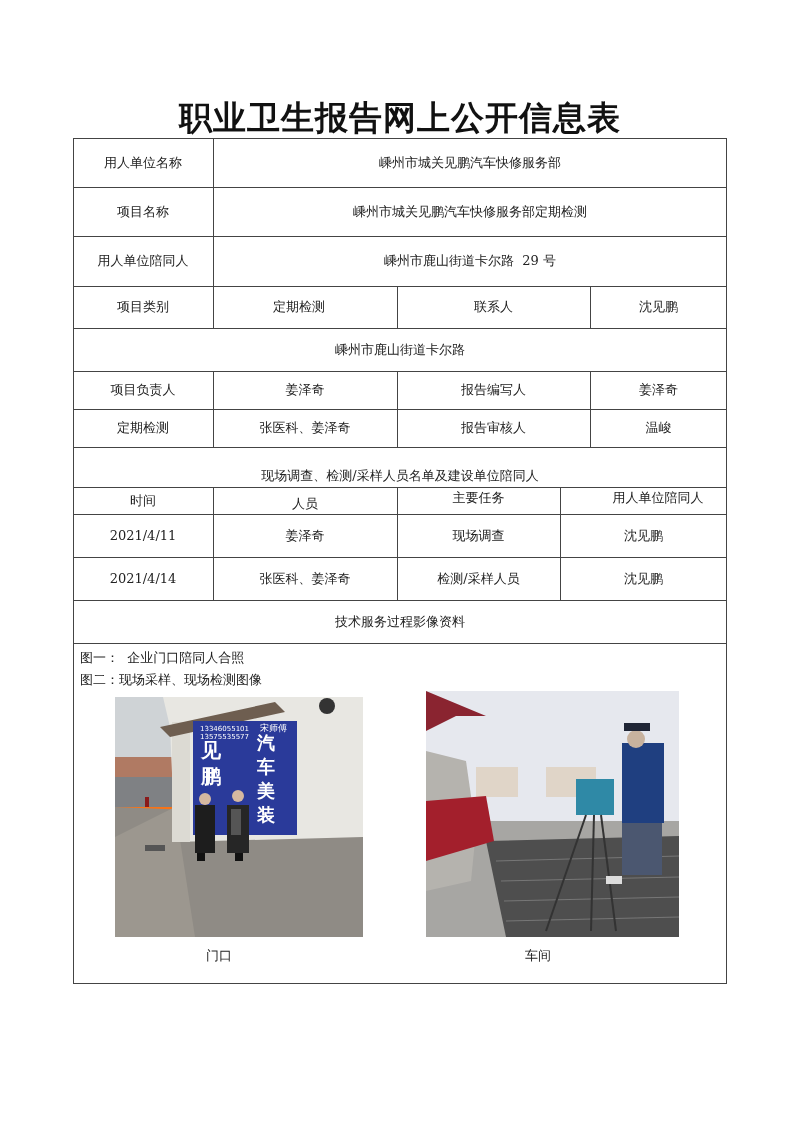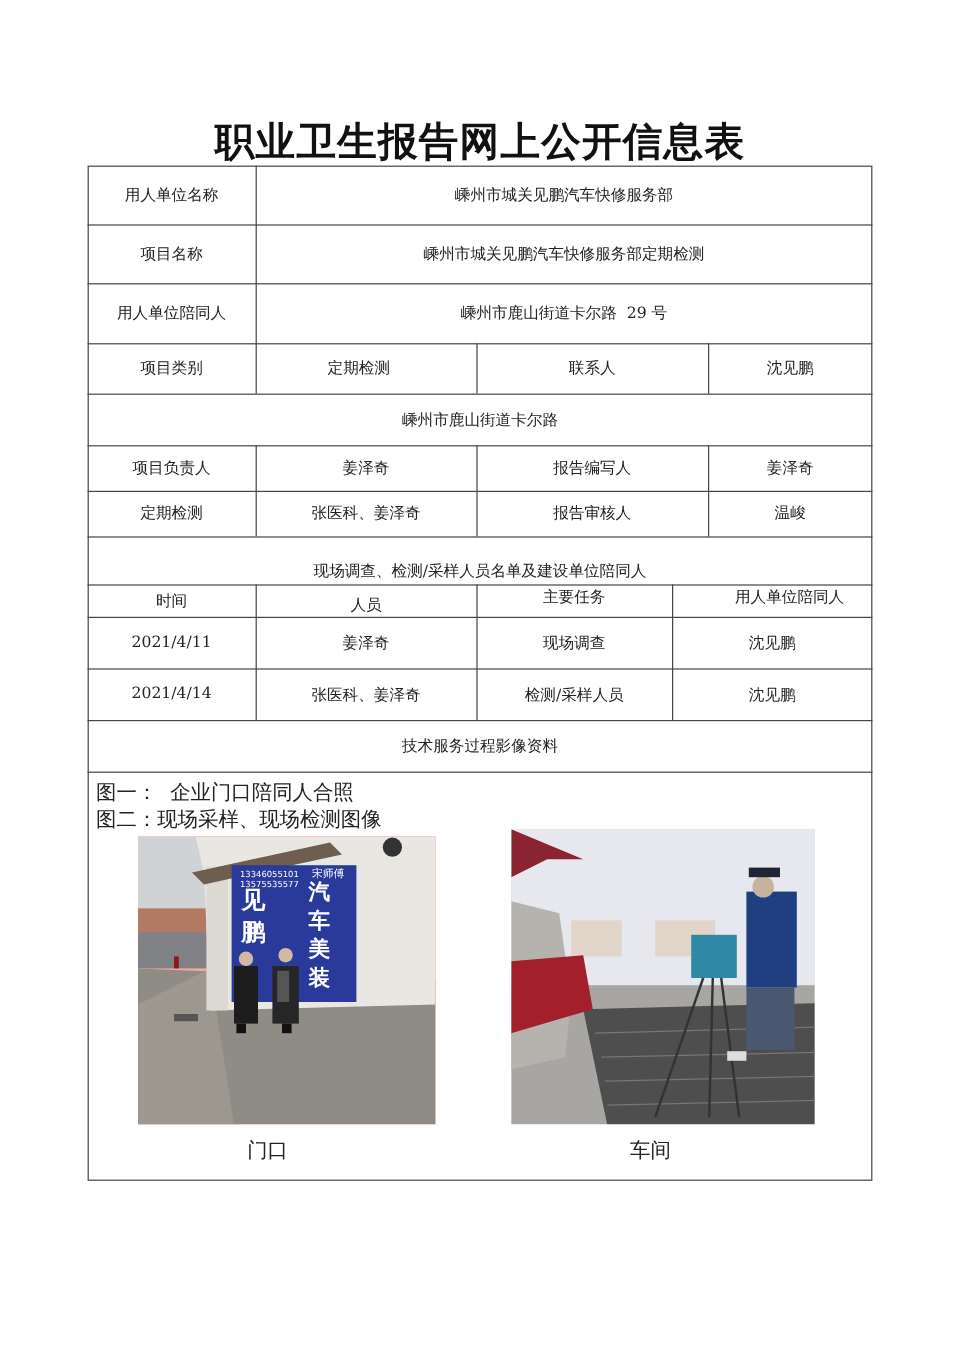--- a/index.html
+++ b/index.html
@@ -7,21 +7,21 @@
          font-family: "DejaVu Serif", "Liberation Serif", serif; color: #222; }
   .title { position: absolute; top: 96px; left: 0; width: 800px; text-align: center;
            font-size: 33px; font-weight: bold; letter-spacing: 1px; color: #111;
            font-family: "DejaVu Sans", "Liberation Sans", sans-serif; }
   .frame { position: absolute; left: 73px; top: 138px; width: 654px; height: 846px;
            border: 1.5px solid #444; box-sizing: border-box; }
   .cell { position: absolute; box-sizing: border-box; display: flex; align-items: center;
           justify-content: center; font-size: 13px; color: #222; text-align: center; }
   .hl { position: absolute; left: 73px; width: 654px; height: 0; border-top: 1.5px solid #444; }
   .vl { position: absolute; width: 0; border-left: 1.5px solid #444; }
-  .cap { position: absolute; font-size: 17px; color: #222; }
+  .cap { position: absolute; font-size: 13px; color: #222; }
   .photo { position: absolute; overflow: hidden; }
 </style>
 </head>
 <body>
 
 <div class="title">职业卫生报告网上公开信息表</div>
 
 <div class="frame"></div>
 
 <div class="hl" style="top:187px"></div>
@@ -82,21 +82,21 @@
 
 <div class="cell" style="left:73px; top:557px; width:140px; height:43px">2021/4/14</div>
 <div class="cell" style="left:213px; top:557px; width:184px; height:43px">张医科、姜泽奇</div>
 <div class="cell" style="left:397px; top:557px; width:163px; height:43px">检测/采样人员</div>
 <div class="cell" style="left:560px; top:557px; width:167px; height:43px">沈见鹏</div>
 
 <div class="cell" style="left:73px; top:600px; width:654px; height:43px">技术服务过程影像资料</div>
 <div class="cap" style="left:80px; top:649px; white-space:pre">图一：  企业门口陪同人合照</div>
 <div class="cap" style="left:80px; top:671px; white-space:pre">图二：现场采样、现场检测图像</div>
 
-<div class="photo" style="left:115px; top:697px; width:248px; height:240px; background:#fca5a5">
+<div class="photo" style="left:115px; top:697px; width:248px; height:240px; background:#f97316">
   <svg width="248" height="240" viewBox="0 0 248 240" xmlns="http://www.w3.org/2000/svg">
     <rect x="0" y="0" width="248" height="80" fill="#cfd3d6"></rect>
     <rect x="0" y="60" width="60" height="40" fill="#b07a63"></rect>
     <rect x="0" y="80" width="60" height="30" fill="#7f8184"></rect>
     <polygon points="0,110 248,120 248,240 0,240" fill="#8f8b85"></polygon>
     <polygon points="0,140 60,110 80,240 0,240" fill="#9c978f"></polygon>
     <polygon points="48,0 248,0 248,140 60,145 55,30" fill="#e8e7e2"></polygon>
     <rect x="57" y="25" width="18" height="120" fill="#dcdad3"></rect>
     <polygon points="45,30 160,5 170,15 55,40" fill="#6e5e50"></polygon>
     <rect x="78" y="24" width="104" height="114" fill="#2a3a9a"></rect>

